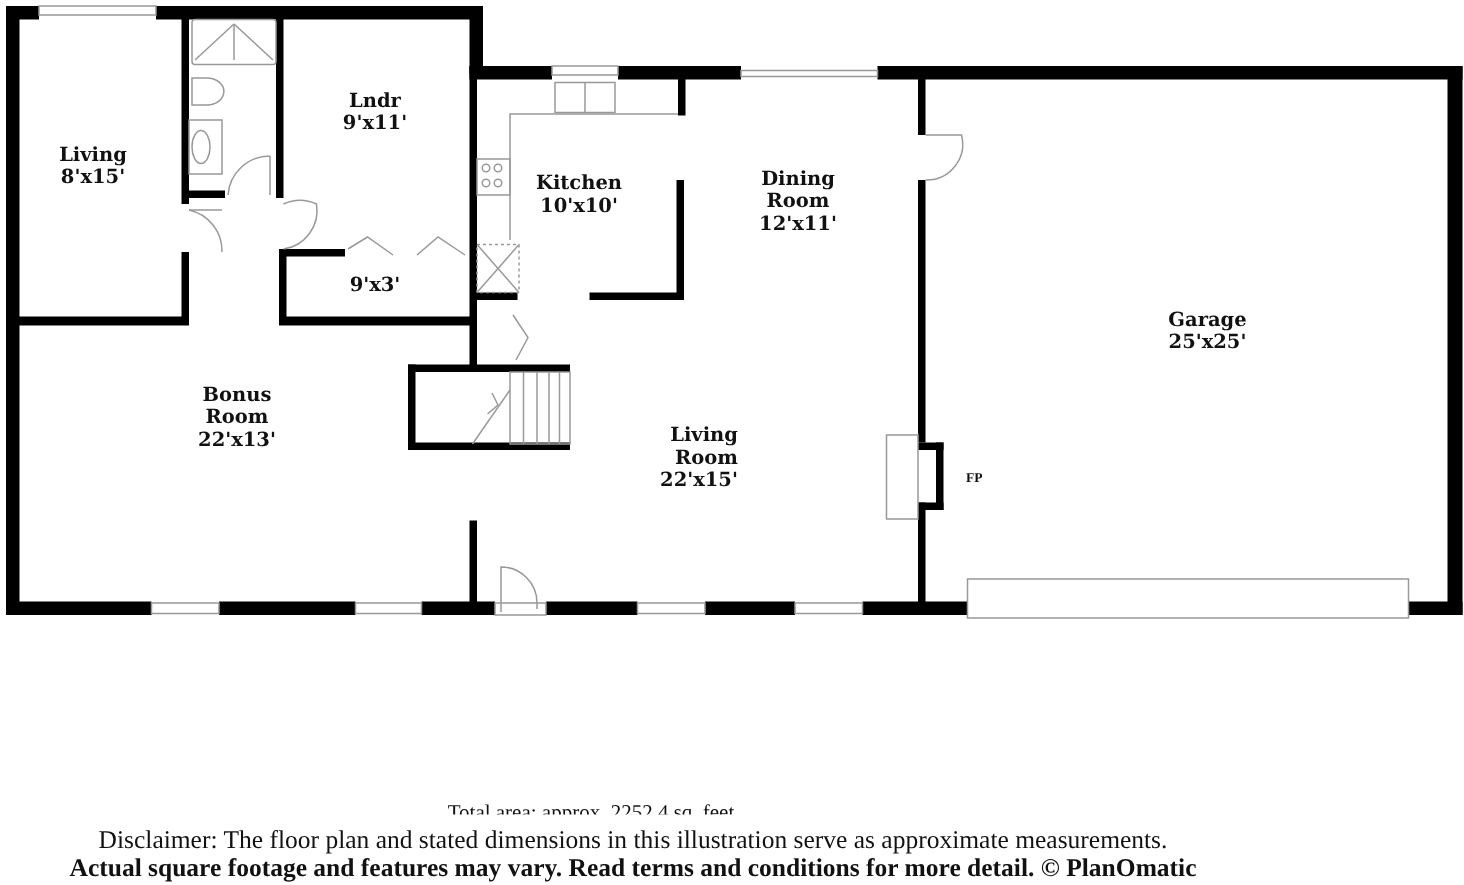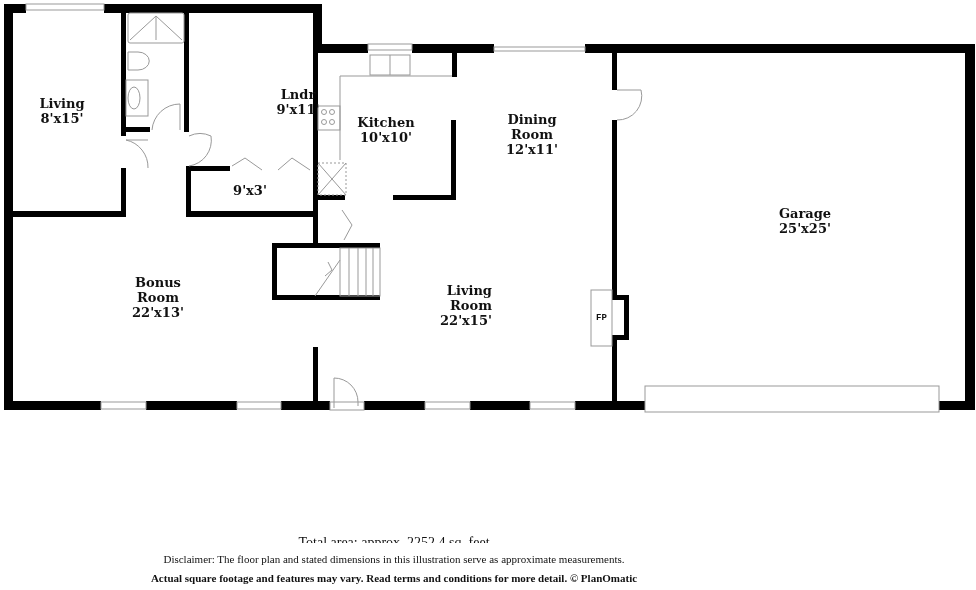--- a/index.html
+++ b/index.html
@@ -1,22 +1,22 @@
 <!DOCTYPE html>
 <html><head>
 <meta charset="utf-8">
 <style>
   html, body { margin:0; padding:0; background:#ffffff; }
   body { width:976px; height:590px; position:relative; overflow:hidden; font-family:"DejaVu Serif", serif; }
   #plan { position:absolute; left:0; top:0; width:976px; height:530px; }
   .room-label { position:absolute; text-align:center; font-family:"DejaVu Serif", serif; font-weight:bold; font-size:13px; line-height:15px; color:#111; transform:translateX(-50%); white-space:nowrap; }
-  .fp-label { position:absolute; font-family:Liberation Mono, monospace; font-weight:bold; font-size:9px; color:#111; }
+  .fp-label { position:absolute; font-family:Liberation Serif, serif; font-weight:bold; font-size:9px; color:#111;margin-left:48px; }
   .footer { position:absolute; left:0; width:788px; text-align:center; font-family:"Liberation Serif", serif; color:#111; }
   .total { top:533px; font-size:14px; height:10px; overflow:hidden; line-height:20px; }
-  .disc { font-size:11px; line-height:19px; }
+  .disc { font-size:17px; line-height:19px;padding-left:28px; }
 </style>
 </head>
 <body>
 
 <svg id="plan" viewBox="0 0 976 530" xmlns="http://www.w3.org/2000/svg">
   <g fill="#000">
 
     <rect x="4" y="4" width="9" height="405"></rect>
 
     <rect x="4" y="4" width="22" height="9"></rect>
@@ -135,37 +135,37 @@
     <rect x="330" y="402" width="34" height="8"></rect>
 
     <rect x="591" y="290" width="21" height="56" fill="#fff"></rect>
   </g>
 </svg>
 
 <div class="room-label" style="left:62px; top:96px;">
   <div>Living</div>
   <div>8'x15'</div>
 </div>
-<div class="room-label" style="left:250px; top:87px;margin-left:48px;">
+<div class="room-label" style="left:250px; top:60px;">
   <div>Lndr</div>
   <div>9'x11'</div>
 </div>
 <div class="room-label" style="left:250px; top:183px;">
   <div>9'x3'</div>
 </div>
 <div class="room-label" style="left:386px; top:115px;">
   <div>Kitchen</div>
   <div>10'x10'</div>
 </div>
 <div class="room-label" style="left:532px; top:112px;">
   <div>Dining</div>
   <div>Room</div>
   <div>12'x11'</div>
 </div>
-<div class="room-label" style="left:158px; top:275px;">
+<div class="room-label" style="left:158px; top:256px;">
   <div>Bonus</div>
   <div>Room</div>
   <div>22'x13'</div>
 </div>
 <div class="room-label" style="left:466px; top:283px;text-align:right;">
   <div>Living</div>
   <div>Room</div>
   <div>22'x15'</div>
 </div>
 <div class="room-label" style="left:805px; top:206px;">

